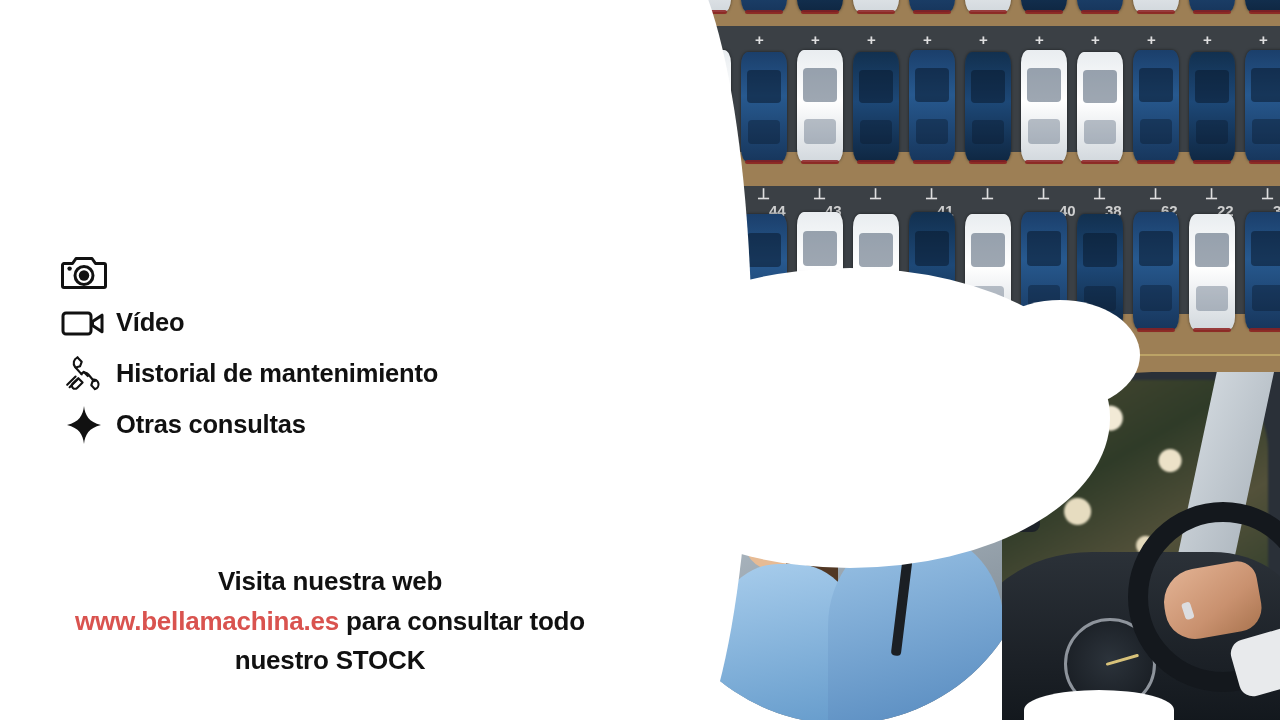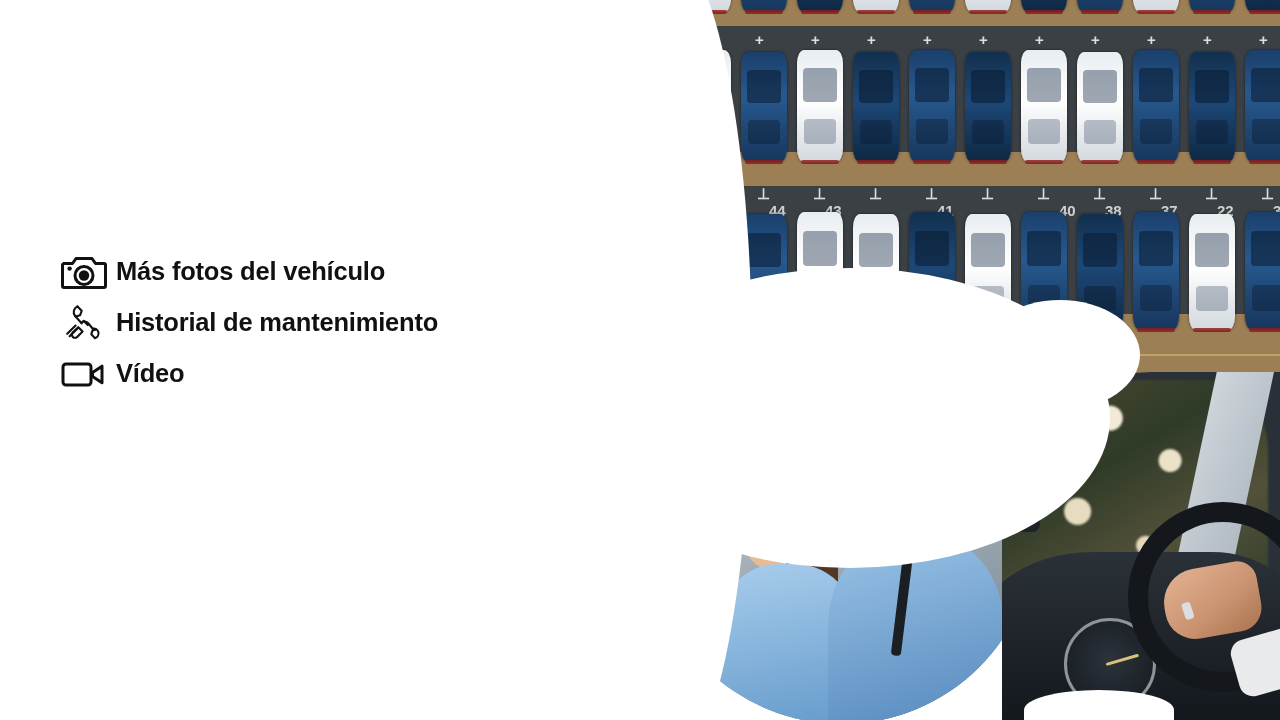--- a/index.html
+++ b/index.html
@@ -304,21 +304,21 @@
           <div class="lot-num" style="left:226px;top:463px;">42</div>
         <div class="mark-t" style="left:270px;top:436px;">⊥</div>
           <div class="lot-num" style="left:282px;top:452px;">41</div>
         <div class="mark-t" style="left:326px;top:436px;">⊥</div>
           <div class="lot-num" style="left:358px;top:452px;margin-left:46px;">40</div>
         <div class="mark-t" style="left:382px;top:436px;">⊥</div>
           <div class="lot-num" style="left:394px;top:473px;">39</div>
         <div class="mark-t" style="left:438px;top:436px;">⊥</div>
           <div class="lot-num" style="left:450px;top:452px;">38</div>
         <div class="mark-t" style="left:494px;top:436px;">⊥</div>
-          <div class="lot-num" style="left:506px;top:452px;">37</div>
+          <div class="lot-num" style="left:506px;top:452px;">62</div>
         <div class="mark-t" style="left:550px;top:436px;">⊥</div>
           <div class="lot-num" style="left:562px;top:452px;">22</div>
         <div class="mark-t" style="left:606px;top:436px;">⊥</div>
           <div class="lot-num" style="left:618px;top:452px;">35</div>
 
         <div class="car-row">
           <div class="car white" style="left:30px;top:462px;width:46px;height:118px;">
               <div class="glass"></div>
               <div class="glass2"></div>
               <div class="tail"></div>
@@ -453,21 +453,30 @@
 
       <div class="feature">
         <span class="feat-icon">
           <svg width="46" height="36" viewBox="0 0 46 36" fill="none">
             <path d="M3 9.5h8.5l3.5-5h16l3.5 5H43a1.5 1.5 0 0 1 1.5 1.5v21a1.5 1.5 0 0 1-1.5 1.5H3A1.5 1.5 0 0 1 1.5 32V11A1.5 1.5 0 0 1 3 9.5z" stroke="#111" stroke-width="3" stroke-linejoin="round"></path>
             <circle cx="23" cy="21.5" r="9" stroke="#111" stroke-width="3"></circle>
             <circle cx="23" cy="21.5" r="5.2" fill="#111"></circle>
             <circle cx="8.6" cy="14.6" r="2.2" fill="#111"></circle>
           </svg>
         </span>
-        <span class="feat-label">Más fotos del vehículo</span>
+      </div>
+
+      <div class="feature">
+        <span class="feat-icon">
+          <svg width="46" height="32" viewBox="0 0 46 32" fill="none">
+            <rect x="2" y="6" width="28" height="21" rx="3" stroke="#111" stroke-width="3"></rect>
+            <path d="M31.5 14.5 41 8.2v16.6l-9.5-6.3z" stroke="#111" stroke-width="3" stroke-linejoin="round"></path>
+          </svg>
+        </span>
+        <span class="feat-label">Vídeo</span>
       </div>
 
       <div class="feature">
         <span class="feat-icon">
           <svg width="46" height="40" viewBox="0 0 46 40" fill="none" stroke="#111" stroke-width="2.1" stroke-linejoin="round" stroke-linecap="round">
             <path d="M16.5 3.4a6.2 6.2 0 0 0-2.4 9.6l6.6 7.4"></path>
             <path d="M16.5 3.4l4.2 4.4-1.6 4.4-4.5 1.3"></path>
             <path d="M20.2 19.6c2.3-1.6 5.4-1.3 7.2.9l4.4 5.2"></path>
             <path d="M31.8 25.7c2.6-.5 5 1.1 5.6 3.6.6 2.6-1 5.1-3.5 5.8"></path>
             <path d="M33.9 35.1l-3.6-3.9 1.2-3.6 3.8-1"></path>
@@ -475,25 +484,30 @@
             <path d="M6.2 30.8l8.4-8.3"></path>
             <path d="M17.3 24.2l4.3 4.3-5.5 5.4a3 3 0 0 1-4.3 0l-.1-.1a3 3 0 0 1 0-4.2z"></path>
             <path d="M22.6 17.8l4.2 4.3"></path>
           </svg>
         </span>
         <span class="feat-label">Historial de mantenimiento</span>
       </div>
 
       <div class="feature">
         <span class="feat-icon">
-          <svg width="46" height="32" viewBox="0 0 46 32" fill="none">
-            <rect x="2" y="6" width="28" height="21" rx="3" stroke="#111" stroke-width="3"></rect>
-            <path d="M31.5 14.5 41 8.2v16.6l-9.5-6.3z" stroke="#111" stroke-width="3" stroke-linejoin="round"></path>
+          <svg width="38" height="40" viewBox="0 0 38 40">
+            <path d="M19 1c1.1 9.4 4.8 16 17 19-12.2 3-15.9 9.6-17 19-1.1-9.4-4.8-16-17-19 12.2-3 15.9-9.6 17-19z" fill="#111"></path>
           </svg>
         </span>
-        <span class="feat-label">Vídeo</span>
-      </div>
-
+        <span class="feat-label">Otras consultas</span>
+      </div>
     </div>
 
 
+    <div class="web">
+      <div>Visita nuestra web</div>
+      <div>
+        <span class="url nowrap">www.bellamachina.es</span><span> para consultar todo</span>
+      </div>
+      <div>nuestro STOCK</div>
+    </div>
   </div>
 </div>
 
 </body></html>

